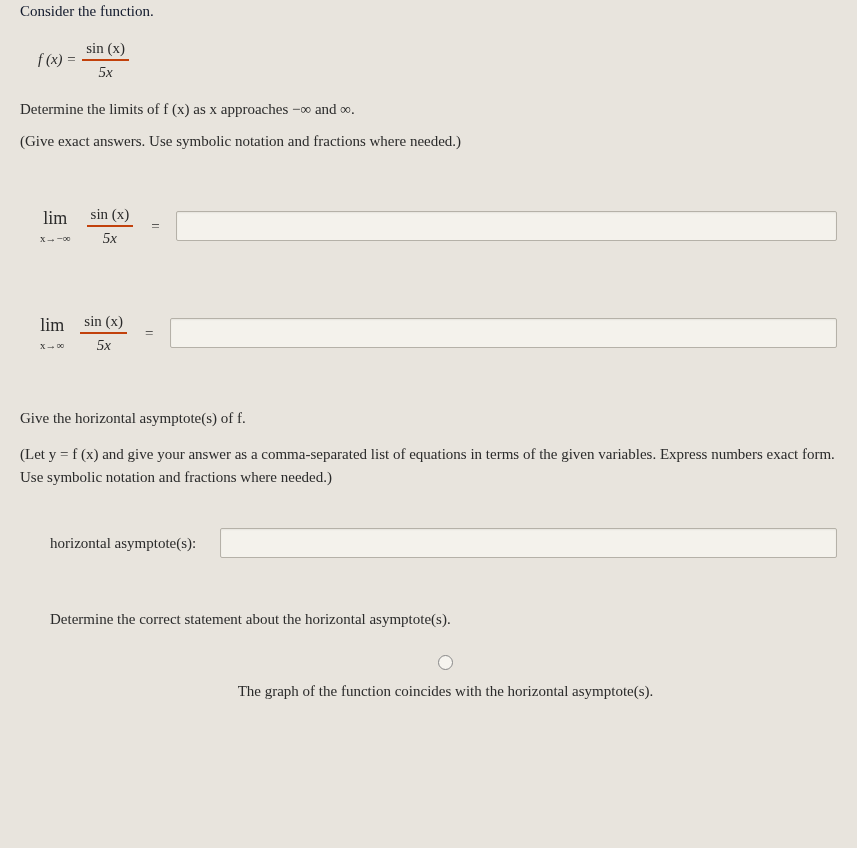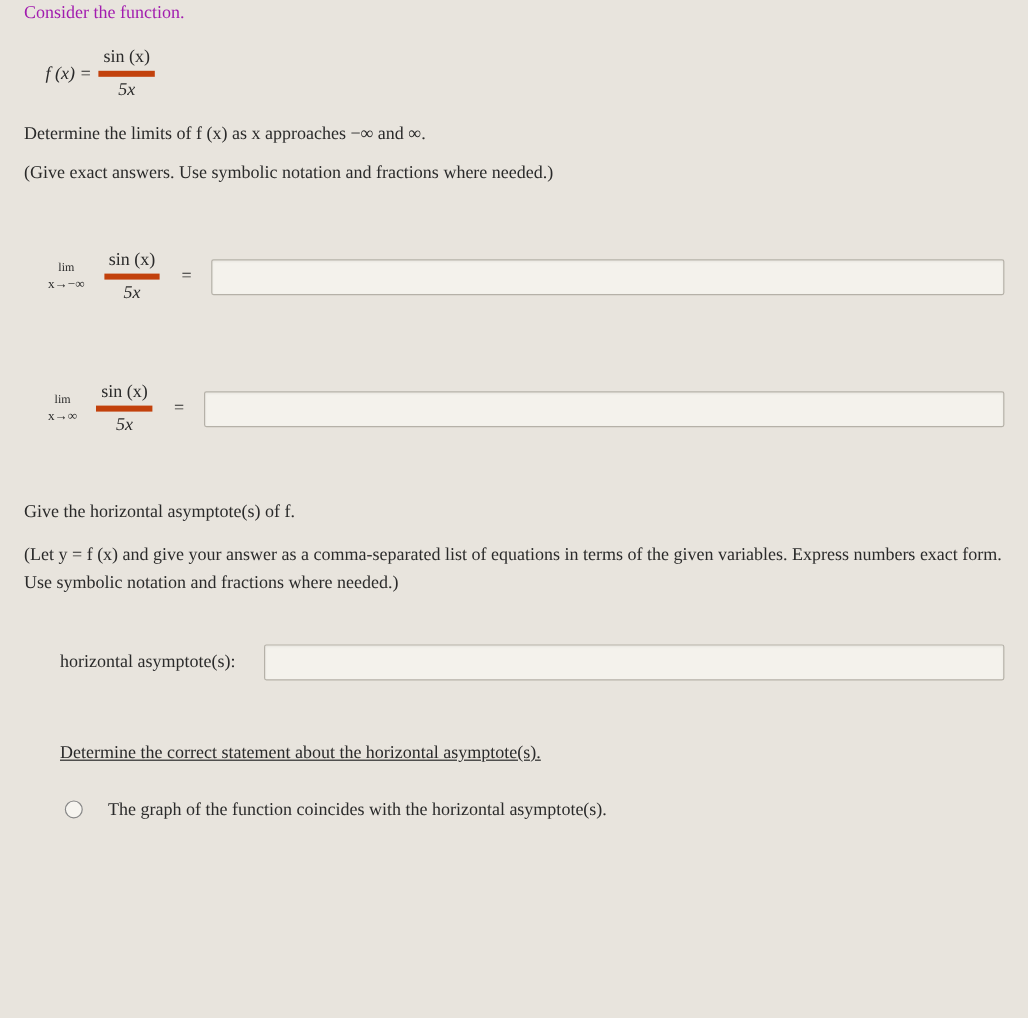--- a/index.html
+++ b/index.html
@@ -5,50 +5,50 @@
   * { box-sizing: border-box; margin: 0; padding: 0; }
   body {
     font-family: Georgia, 'Times New Roman', serif;
     background: #e8e4dd;
     color: #2a2a2a;
     padding: 0 20px 30px 20px;
     width: 857px;
     font-size: 15px;
     line-height: 1.5;
   }
-  .intro { color: #a21caf; margin-bottom: 14px; }
+  .intro { color: #0f172a; margin-bottom: 14px; }
   .formula-block {
     margin: 14px 0 14px 18px;
   }
   .frac {
     display: inline-block;
     text-align: center;
     vertical-align: middle;
     margin: 0 2px;
   }
-  .frac .num { display: block; padding: 0 4px; border-bottom: 5px solid #c2410c; }
+  .frac .num { display: block; padding: 0 4px; border-bottom: 2px solid #c2410c; }
   .frac .den { display: block; padding: 0 4px; }
   .math { font-style: italic; font-family: 'Times New Roman', serif; }
   .mathup { font-style: normal; }
   .prompt-line { margin: 10px 0; }
   .answer-row {
     display: flex;
     align-items: center;
     margin: 50px 0 60px 20px;
     gap: 10px;
   }
   .answer-row.second { margin-top: 30px; margin-bottom: 50px; }
   .lim-block {
     display: inline-flex;
     flex-direction: column;
     align-items: center;
     font-family: 'Times New Roman', serif;
     margin-right: 4px;
   }
-  .lim-block .lim { font-size: 10px; }
+  .lim-block .lim { font-size: 18px; }
   .lim-block .sub { font-size: 11px; margin-top: -2px; }
   .eq { margin: 0 6px; }
   .answer-input {
     flex: 1;
     height: 30px;
     background: #f4f2ec;
     border: 1px solid #b5b1a8;
     border-radius: 2px;
     padding: 4px 8px;
     font-size: 14px;
@@ -65,27 +65,28 @@
   .ha-input {
     flex: 1;
     height: 30px;
     background: #f4f2ec;
     border: 1px solid #b5b1a8;
     border-radius: 2px;
     padding: 4px 8px;
     font-size: 14px;
     box-shadow: inset 0 1px 2px rgba(0,0,0,0.06);
   }
-  .statement { margin: 20px 0 24px 30px; text-decoration: underline; }
+  .statement { margin: 20px 0 24px 30px; }
   .options { margin: 0 0 0 34px; }
   .option-row {
     display: flex;
     align-items: center;
-    gap: 21px;
+    gap: 10px;
     margin: 12px 0;
+    flex-direction: column;
   }
   .radio {
     width: 15px; height: 15px;
     border: 1px solid #888;
     border-radius: 50%;
     background: #f6f4ef;
     flex-shrink: 0;
   }
 </style>
 </head>

